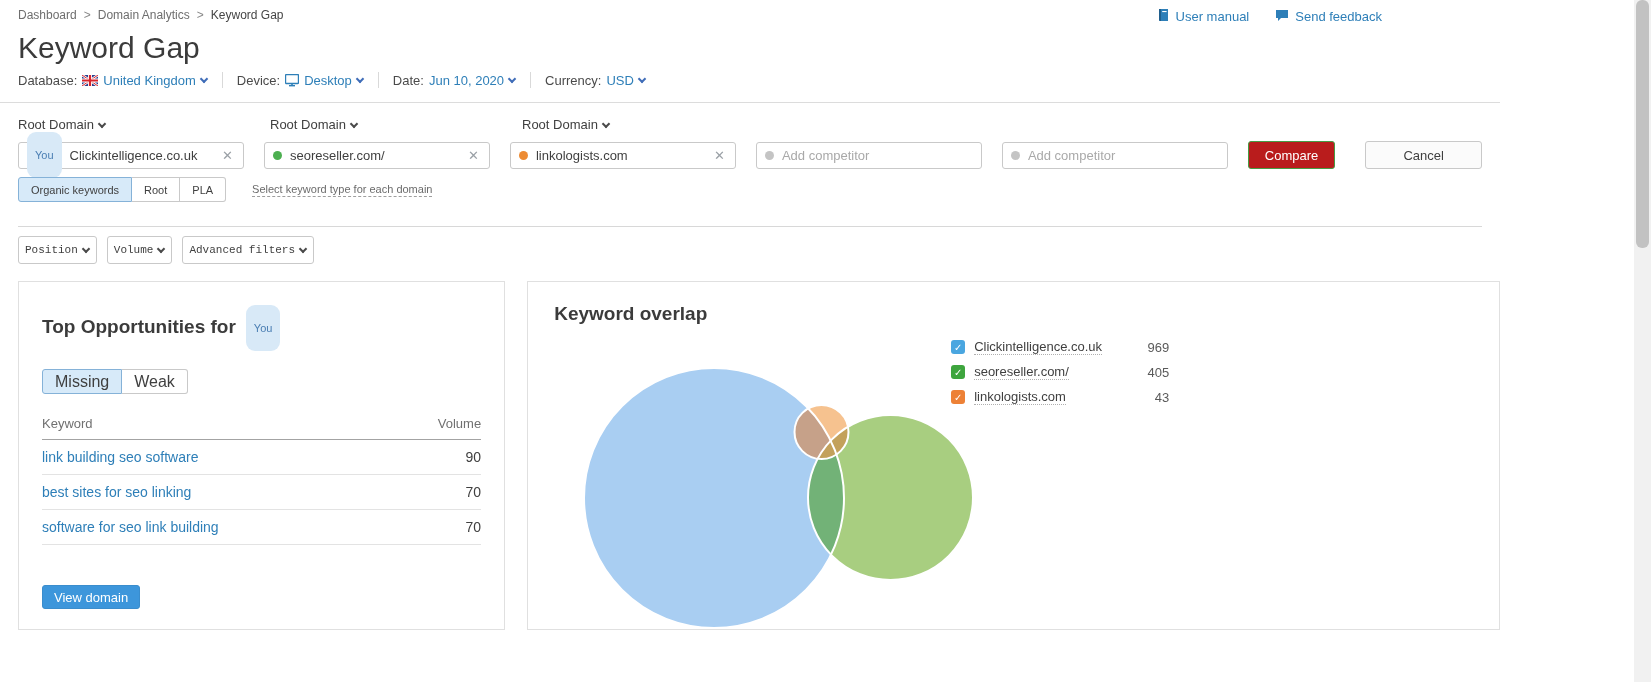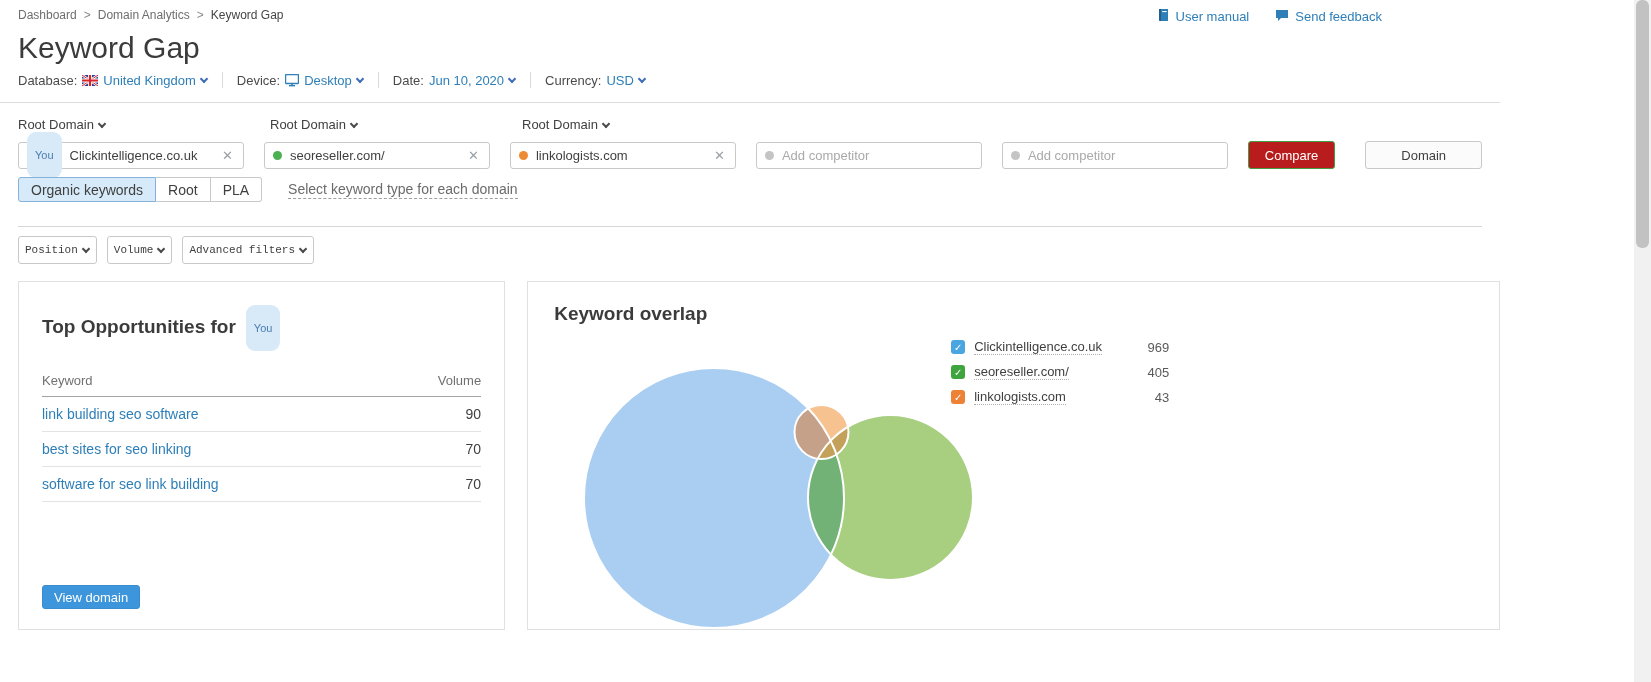--- a/index.html
+++ b/index.html
@@ -50,21 +50,21 @@
                 display:flex; align-items:center; padding:0 8px; font-size:13px; }
   .domain-box .txt { flex:1; color:#3f3f3f; white-space:nowrap; overflow:hidden; }
   .you-badge { background:#d8e9f7; color:#4a7eb3; border-radius:9px; font-size:11px; padding:17px 8px; margin-right:8px; }
   .domain-box input { border:none; outline:none; flex:1; font-size:13px; font-family:inherit; color:#3f3f3f; }
   .domain-box input::placeholder { color:#a9a9a9; }
   .btn-compare { margin-left:auto; width:90px; height:28px; background:#b91c1c; color:#fff; border:1px solid #469c44;
                  border-radius:3px; font-size:13px; font-family:inherit; cursor:pointer; }
   .btn-cancel { margin-left:10px; width:120px; height:28px; background:#fbfbfb; color:#3f3f3f; border:1px solid #c9c9c9;
                 border-radius:3px; font-size:13px; font-family:inherit; cursor:pointer; }
 
-  .kw-type-row { display:flex; align-items:center; margin-top:8px; font-size:14px; }
+  .kw-type-row { display:flex; align-items:center; margin-top:8px; font-size:11px; }
   .seg { display:flex; }
   .seg .seg-btn { height:25px; padding:0 12px; display:flex; align-items:center; background:#fff;
                   border:1px solid #c9c9c9; border-left-width:0; cursor:pointer; color:#3f3f3f; }
   .seg .seg-btn:first-child { border-left-width:1px; border-radius:3px 0 0 3px; }
   .seg .seg-btn:last-child { border-radius:0 3px 3px 0; }
   .seg .active { background:#d7eaf9; border-color:#85b2d8 !important; border-left-width:1px; }
   .dashed-link { margin-left:26px; color:#6b6b6b; border-bottom:1px dashed #9e9e9e; cursor:pointer; padding-bottom:1px; }
 
   .divider-inner { border:none; border-top:1px solid #d8d8d8; margin:24px 18px 0 18px; }
 
@@ -223,21 +223,21 @@
       </div>
       <div class="domain-box">
         <span class="dot dot-gray"></span>
         <input type="text" placeholder="Add competitor" style="">
       </div>
       <div class="domain-box">
         <span class="dot dot-gray"></span>
         <input type="text" placeholder="Add competitor" style="">
       </div>
       <button class="btn-compare">Compare</button>
-      <button class="btn-cancel">Domain</button>
+      <button class="btn-cancel">Cancel</button>
     </div>
     <div class="kw-type-row">
       <div class="seg">
         <span class="seg-btn active">Organic keywords</span>
         <span class="seg-btn">Root</span>
         <span class="seg-btn">PLA</span>
       </div>
       <span class="dashed-link">Select keyword type for each domain</span>
     </div>
   </div>
@@ -258,20 +258,24 @@
       <span class="chev chev-dark"></span>
     </button>
   </div>
 
   <div class="cards">
 
     <div class="card card-left">
       <div class="title-row">
         <span class="card-title">Top Opportunities for</span>
         <span class="you-badge">You</span>
+      </div>
+      <div class="seg mini-tabs">
+        <span class="seg-btn active">Missing</span>
+        <span class="seg-btn">Weak</span>
       </div>
       <table class="opp-table">
         <thead>
           <tr>
             <th>Keyword</th>
             <th class="num">Volume</th>
           </tr>
         </thead>
         <tbody>
           <tr>

